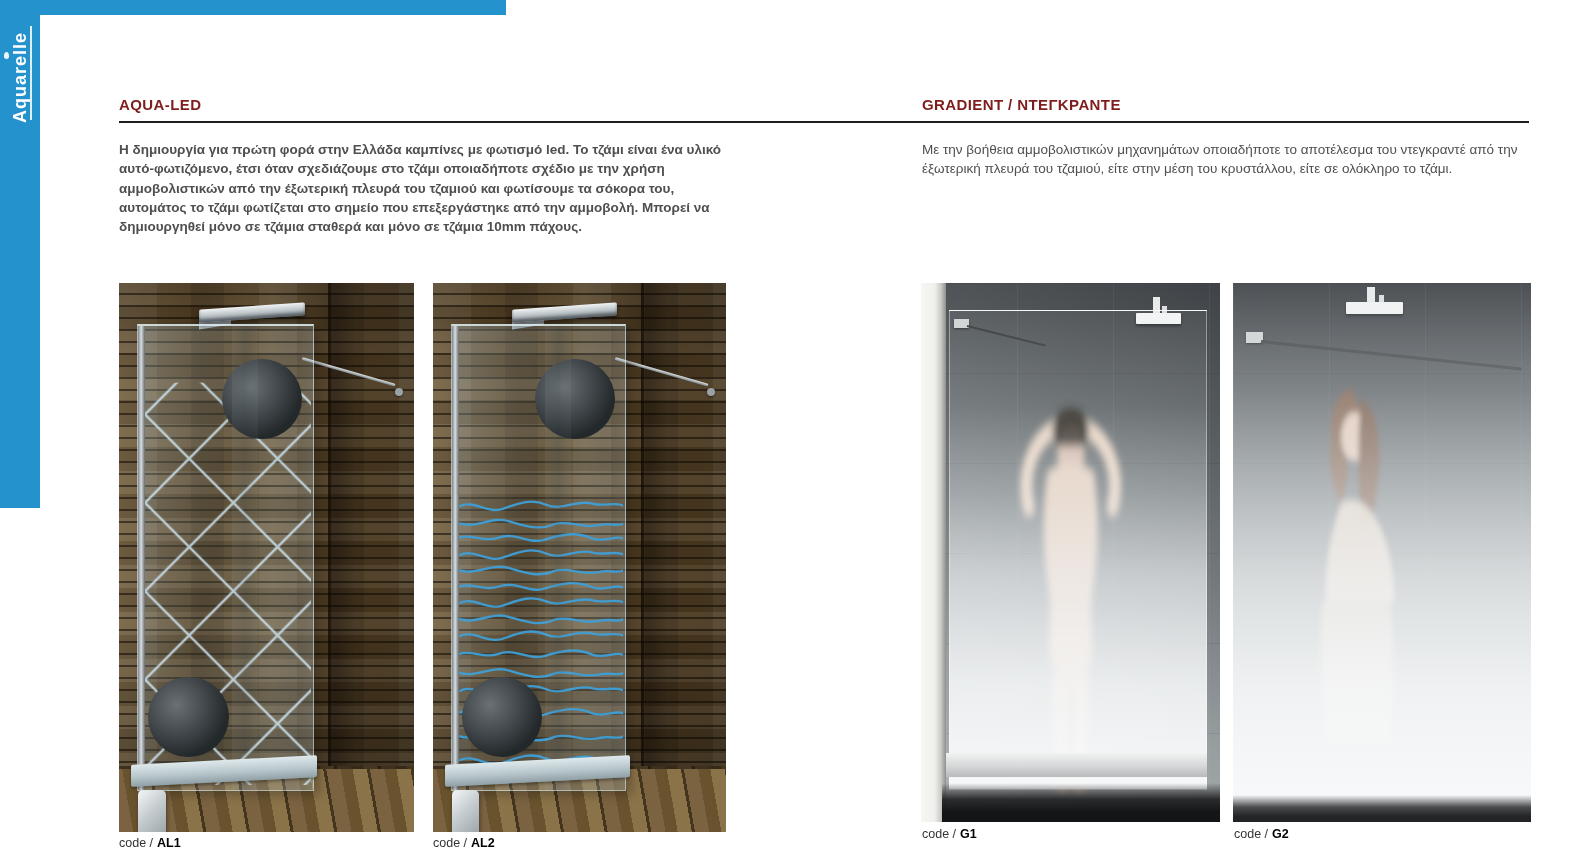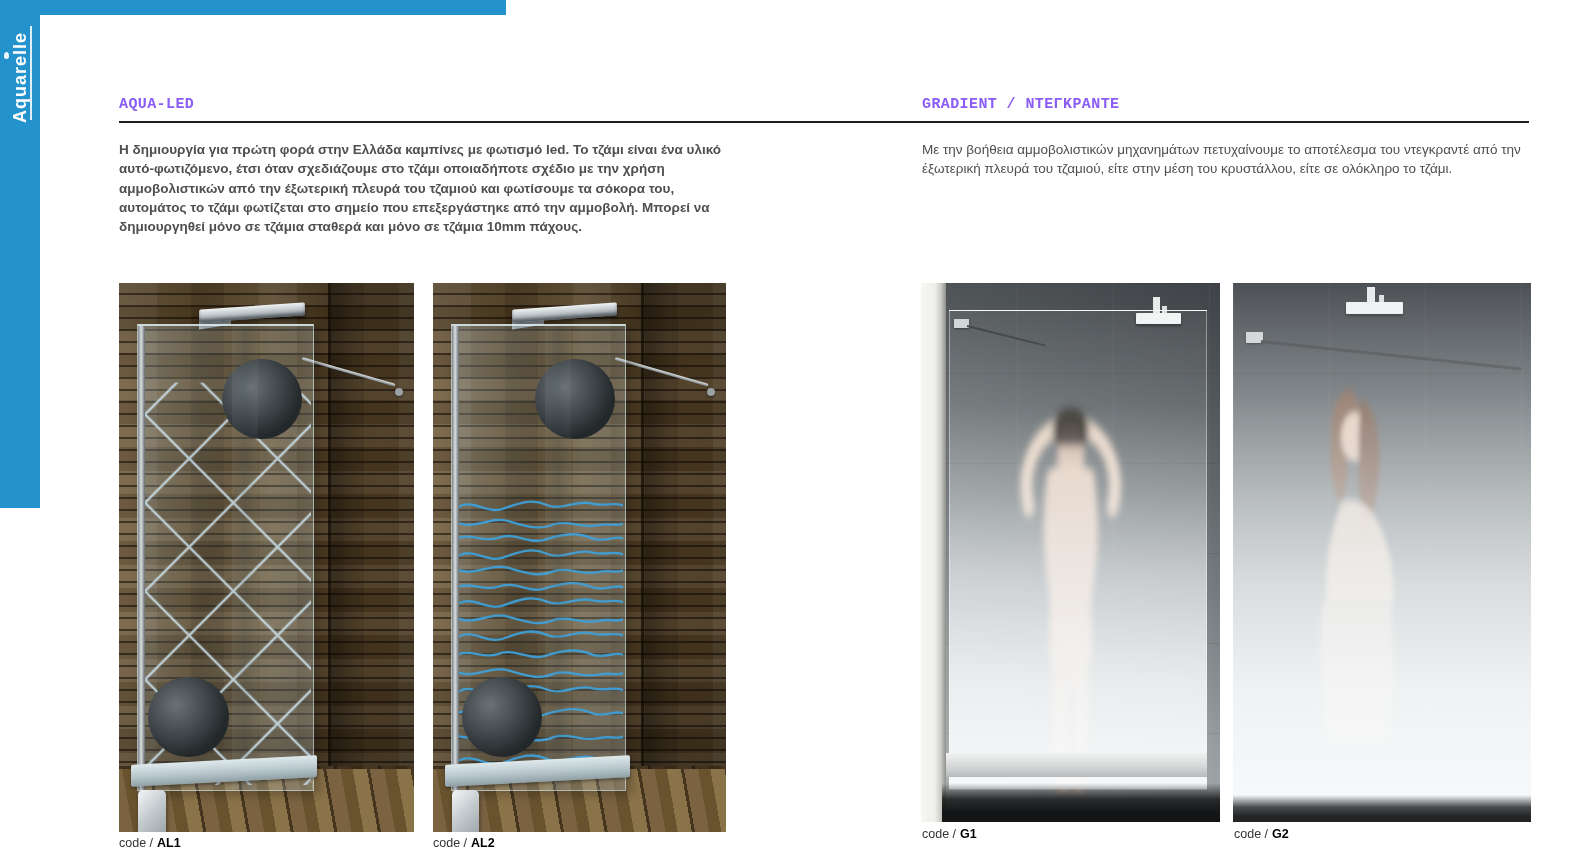--- a/index.html
+++ b/index.html
@@ -16,21 +16,21 @@
     display:flex; align-items:center; justify-content:center; }
   .logo-text { writing-mode:vertical-rl; transform:rotate(180deg);
     color:#ffffff; font-size:18px; font-weight:bold; letter-spacing:1px; }
   .droplet { position:absolute; left:4px; top:52px; width:5px; height:7px; background:#ffffff;
     border-radius:50% 50% 50% 50% / 62% 62% 38% 38%; opacity:.92; }
   .logo-underline { position:absolute; left:30px; top:26px; width:2px; height:94px;
     background:rgba(255,255,255,.85); }
 
   
   .section-title { position:absolute; top:96px; font-size:15px; font-weight:bold;
-    color:#8b5cf6; letter-spacing:.4px;font-family:Liberation Mono, monospace; }
+    color:#7f1d1d; letter-spacing:.4px; }
   .title-left  { left:119px; }
   .title-right { left:922px; }
   .header-rule { position:absolute; left:119px; top:121px; width:1410px; height:2px; background:#1d1d1d; }
   .section-body { position:absolute; top:140px; font-size:13.5px; line-height:19.3px; color:#4f4f4f; }
   .body-left  { left:119px; width:612px;font-weight:bold; }
   .body-right { left:922px; width:603px; }
 
   
   figure { position:absolute; overflow:hidden; }
   figure > * { position:absolute; }
@@ -152,21 +152,21 @@
       <span class="logo-text">Aquarelle</span>
     </div>
     <span class="droplet"></span>
     <span class="logo-underline"></span>
   </div>
 
   <h2 class="section-title title-left">AQUA-LED</h2>
   <h2 class="section-title title-right">GRADIENT / ΝΤΕΓΚΡΑΝΤΕ</h2>
   <div class="header-rule"></div>
   <p class="section-body body-left">Η δημιουργία για πρώτη φορά στην Ελλάδα καμπίνες με φωτισμό led. Το τζάμι είναι ένα υλικό αυτό-φωτιζόμενο, έτσι όταν σχεδιάζουμε στο τζάμι οποιαδήποτε σχέδιο με την χρήση αμμοβολιστικών από την έξωτερική πλευρά του τζαμιού και φωτίσουμε τα σόκορα του, αυτομάτος το τζάμι φωτίζεται στο σημείο που επεξεργάστηκε από την αμμοβολή. Μπορεί να δημιουργηθεί μόνο σε τζάμια σταθερά και μόνο σε τζάμια 10mm πάχους.</p>
-  <p class="section-body body-right">Με την βοήθεια αμμοβολιστικών μηχανημάτων πετυχαίνουμε το αποτέλεσμα του ντεγκραντέ από την έξωτερική πλευρά του τζαμιού, είτε στην μέση του κρυστάλλου, είτε σε ολόκληρο το τζάμι.</p>
+  <p class="section-body body-right">Με την βοήθεια αμμοβολιστικών μηχανημάτων οποιαδήποτε το αποτέλεσμα του ντεγκραντέ από την έξωτερική πλευρά του τζαμιού, είτε στην μέση του κρυστάλλου, είτε σε ολόκληρο το τζάμι.</p>
 
   <figure class="al1">
     <div class="wood-wall"></div>
     <div class="wall-side"></div>
     <div class="wall-corner"></div>
     <div class="wood-floor"></div>
     <div class="head-base"></div>
     <div class="head-plate"></div>
     <div class="support-bar"></div>
     <div class="support-anchor"></div>

